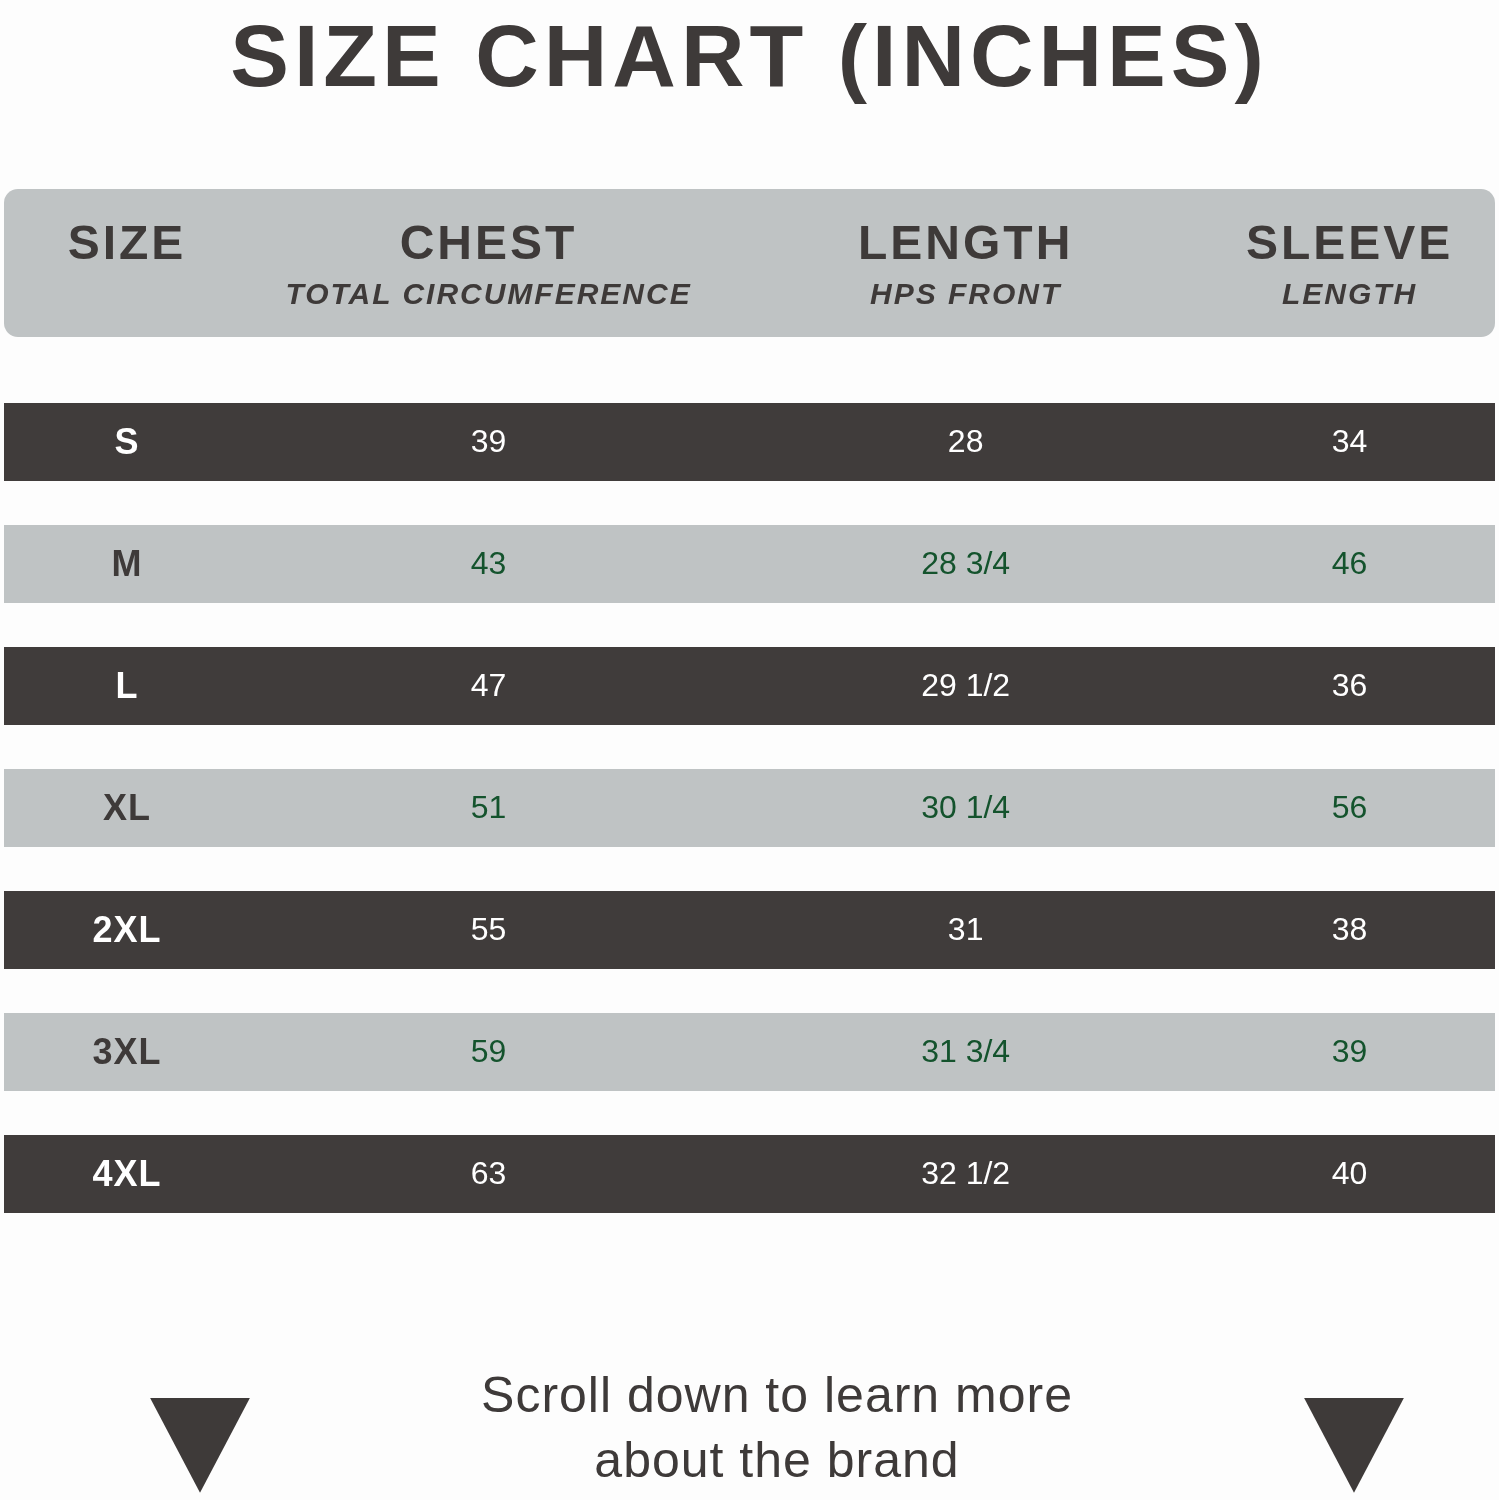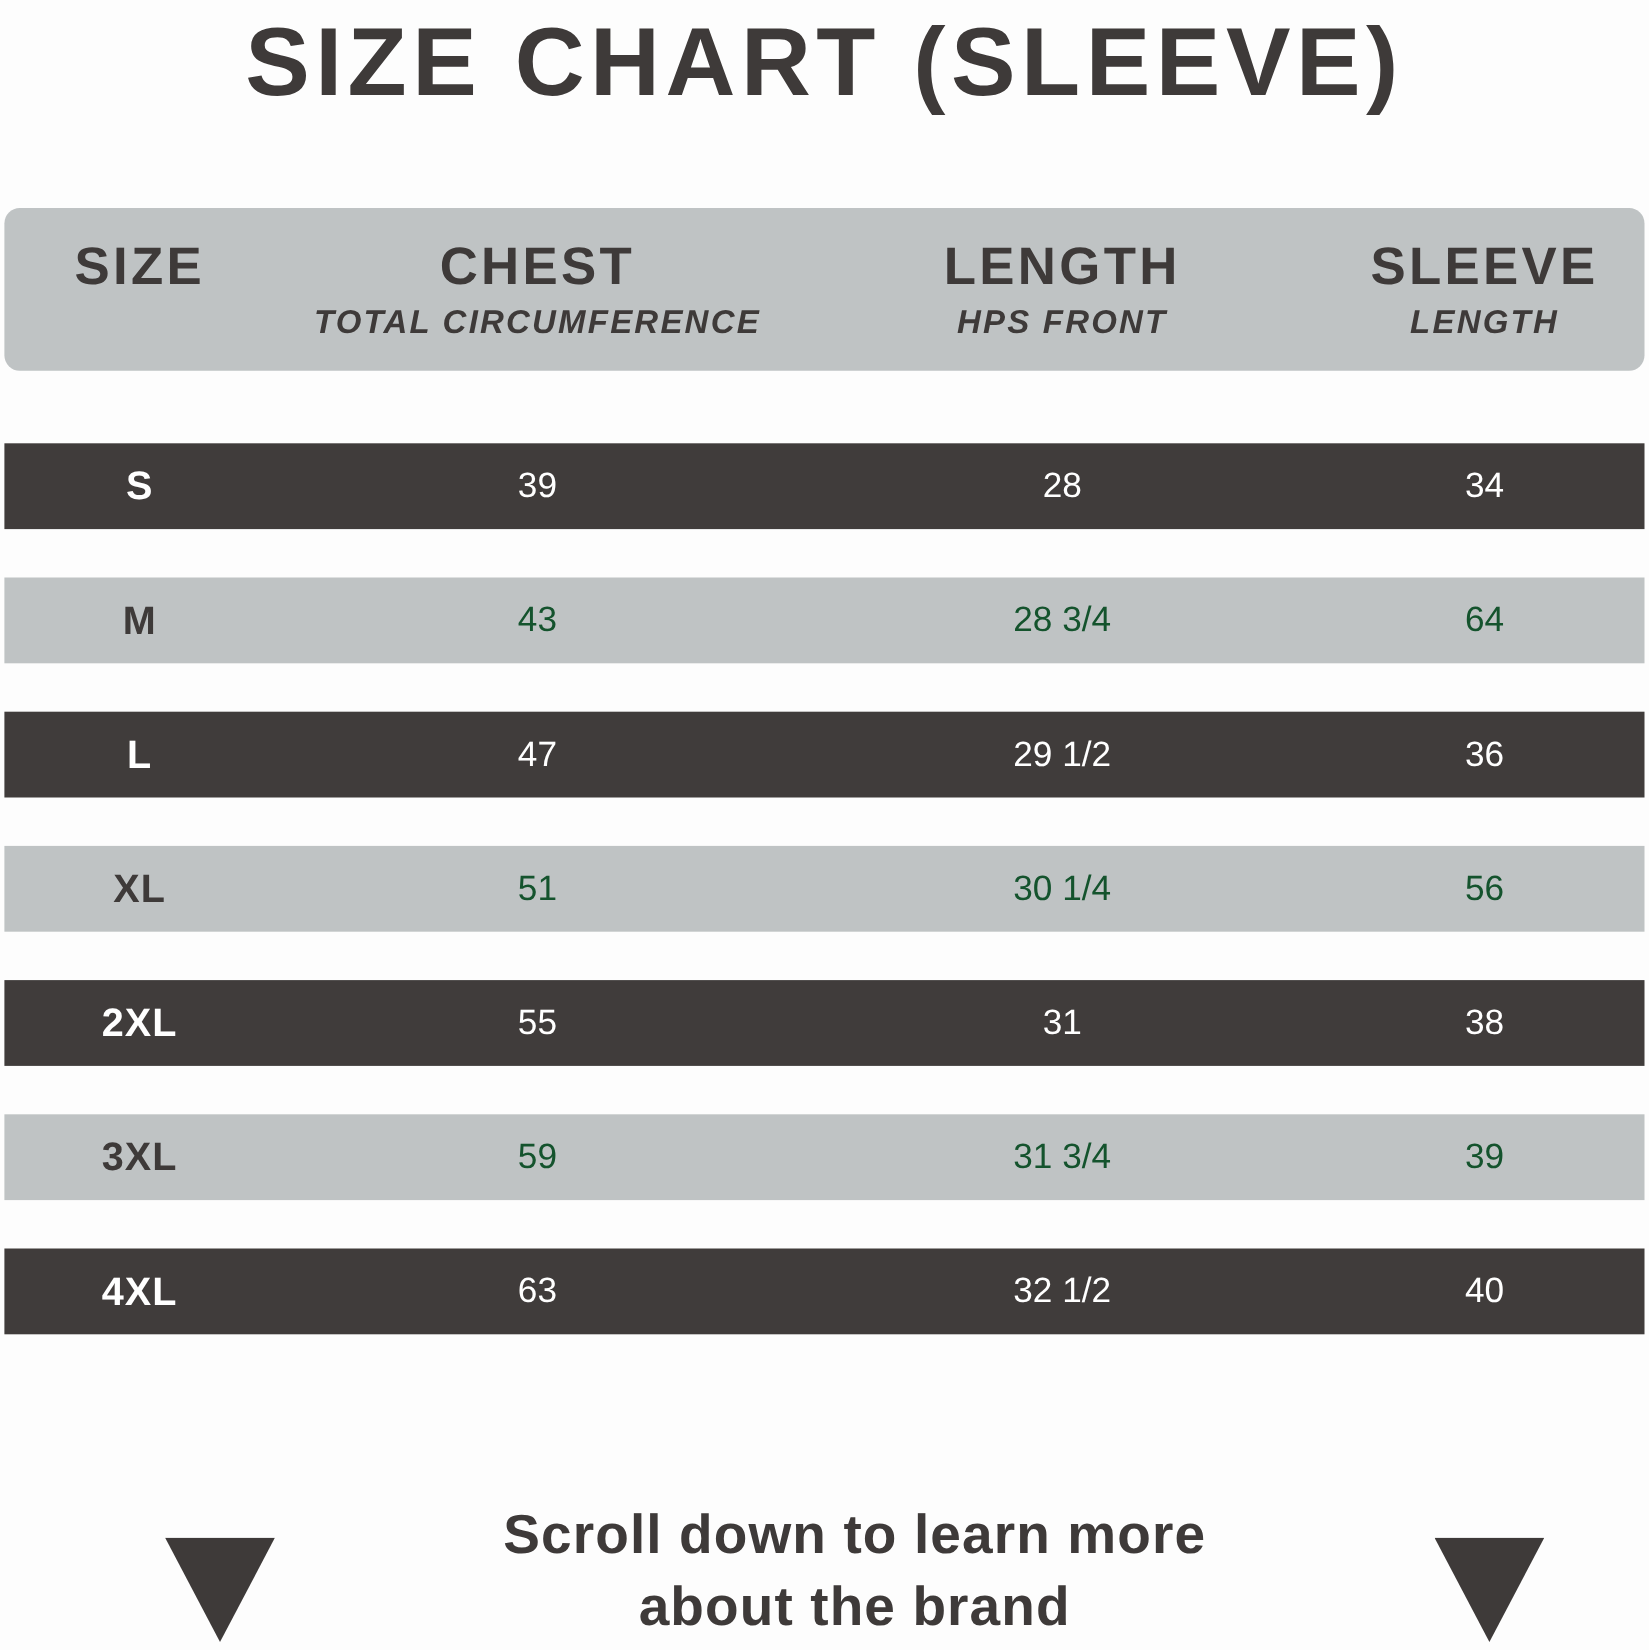--- a/index.html
+++ b/index.html
@@ -53,29 +53,28 @@
     background: #3e3a39;
     clip-path: polygon(0 0, 100% 0, 50% 100%);
     flex: 0 0 auto;
   }
   .footer-text {
     text-align: center;
     font-size: 50px;
     color: #3e3a39;
     line-height: 1.3;
     letter-spacing: 1px;
-    font-weight: bold;
   }
 </style>
 </head>
 <body>
 
 <div class="page">
 
-  <h1 class="title">SIZE CHART (SLEEVE)</h1>
+  <h1 class="title">SIZE CHART (INCHES)</h1>
 
   <div class="header-band">
     <div class="hcell">
       <div class="hmain">SIZE</div>
       <div class="hsub"></div>
     </div>
     <div class="hcell">
       <div class="hmain">CHEST</div>
       <div class="hsub">TOTAL CIRCUMFERENCE</div>
     </div>
@@ -93,21 +92,21 @@
       <div class="row dark">
         <div class="cell size">S</div>
         <div class="cell val">39</div>
         <div class="cell val">28</div>
         <div class="cell val">34</div>
       </div>
       <div class="row light">
         <div class="cell size">M</div>
         <div class="cell val">43</div>
         <div class="cell val">28 3/4</div>
-        <div class="cell val">64</div>
+        <div class="cell val">46</div>
       </div>
       <div class="row dark">
         <div class="cell size">L</div>
         <div class="cell val">47</div>
         <div class="cell val">29 1/2</div>
         <div class="cell val">36</div>
       </div>
       <div class="row light">
         <div class="cell size">XL</div>
         <div class="cell val">51</div>

